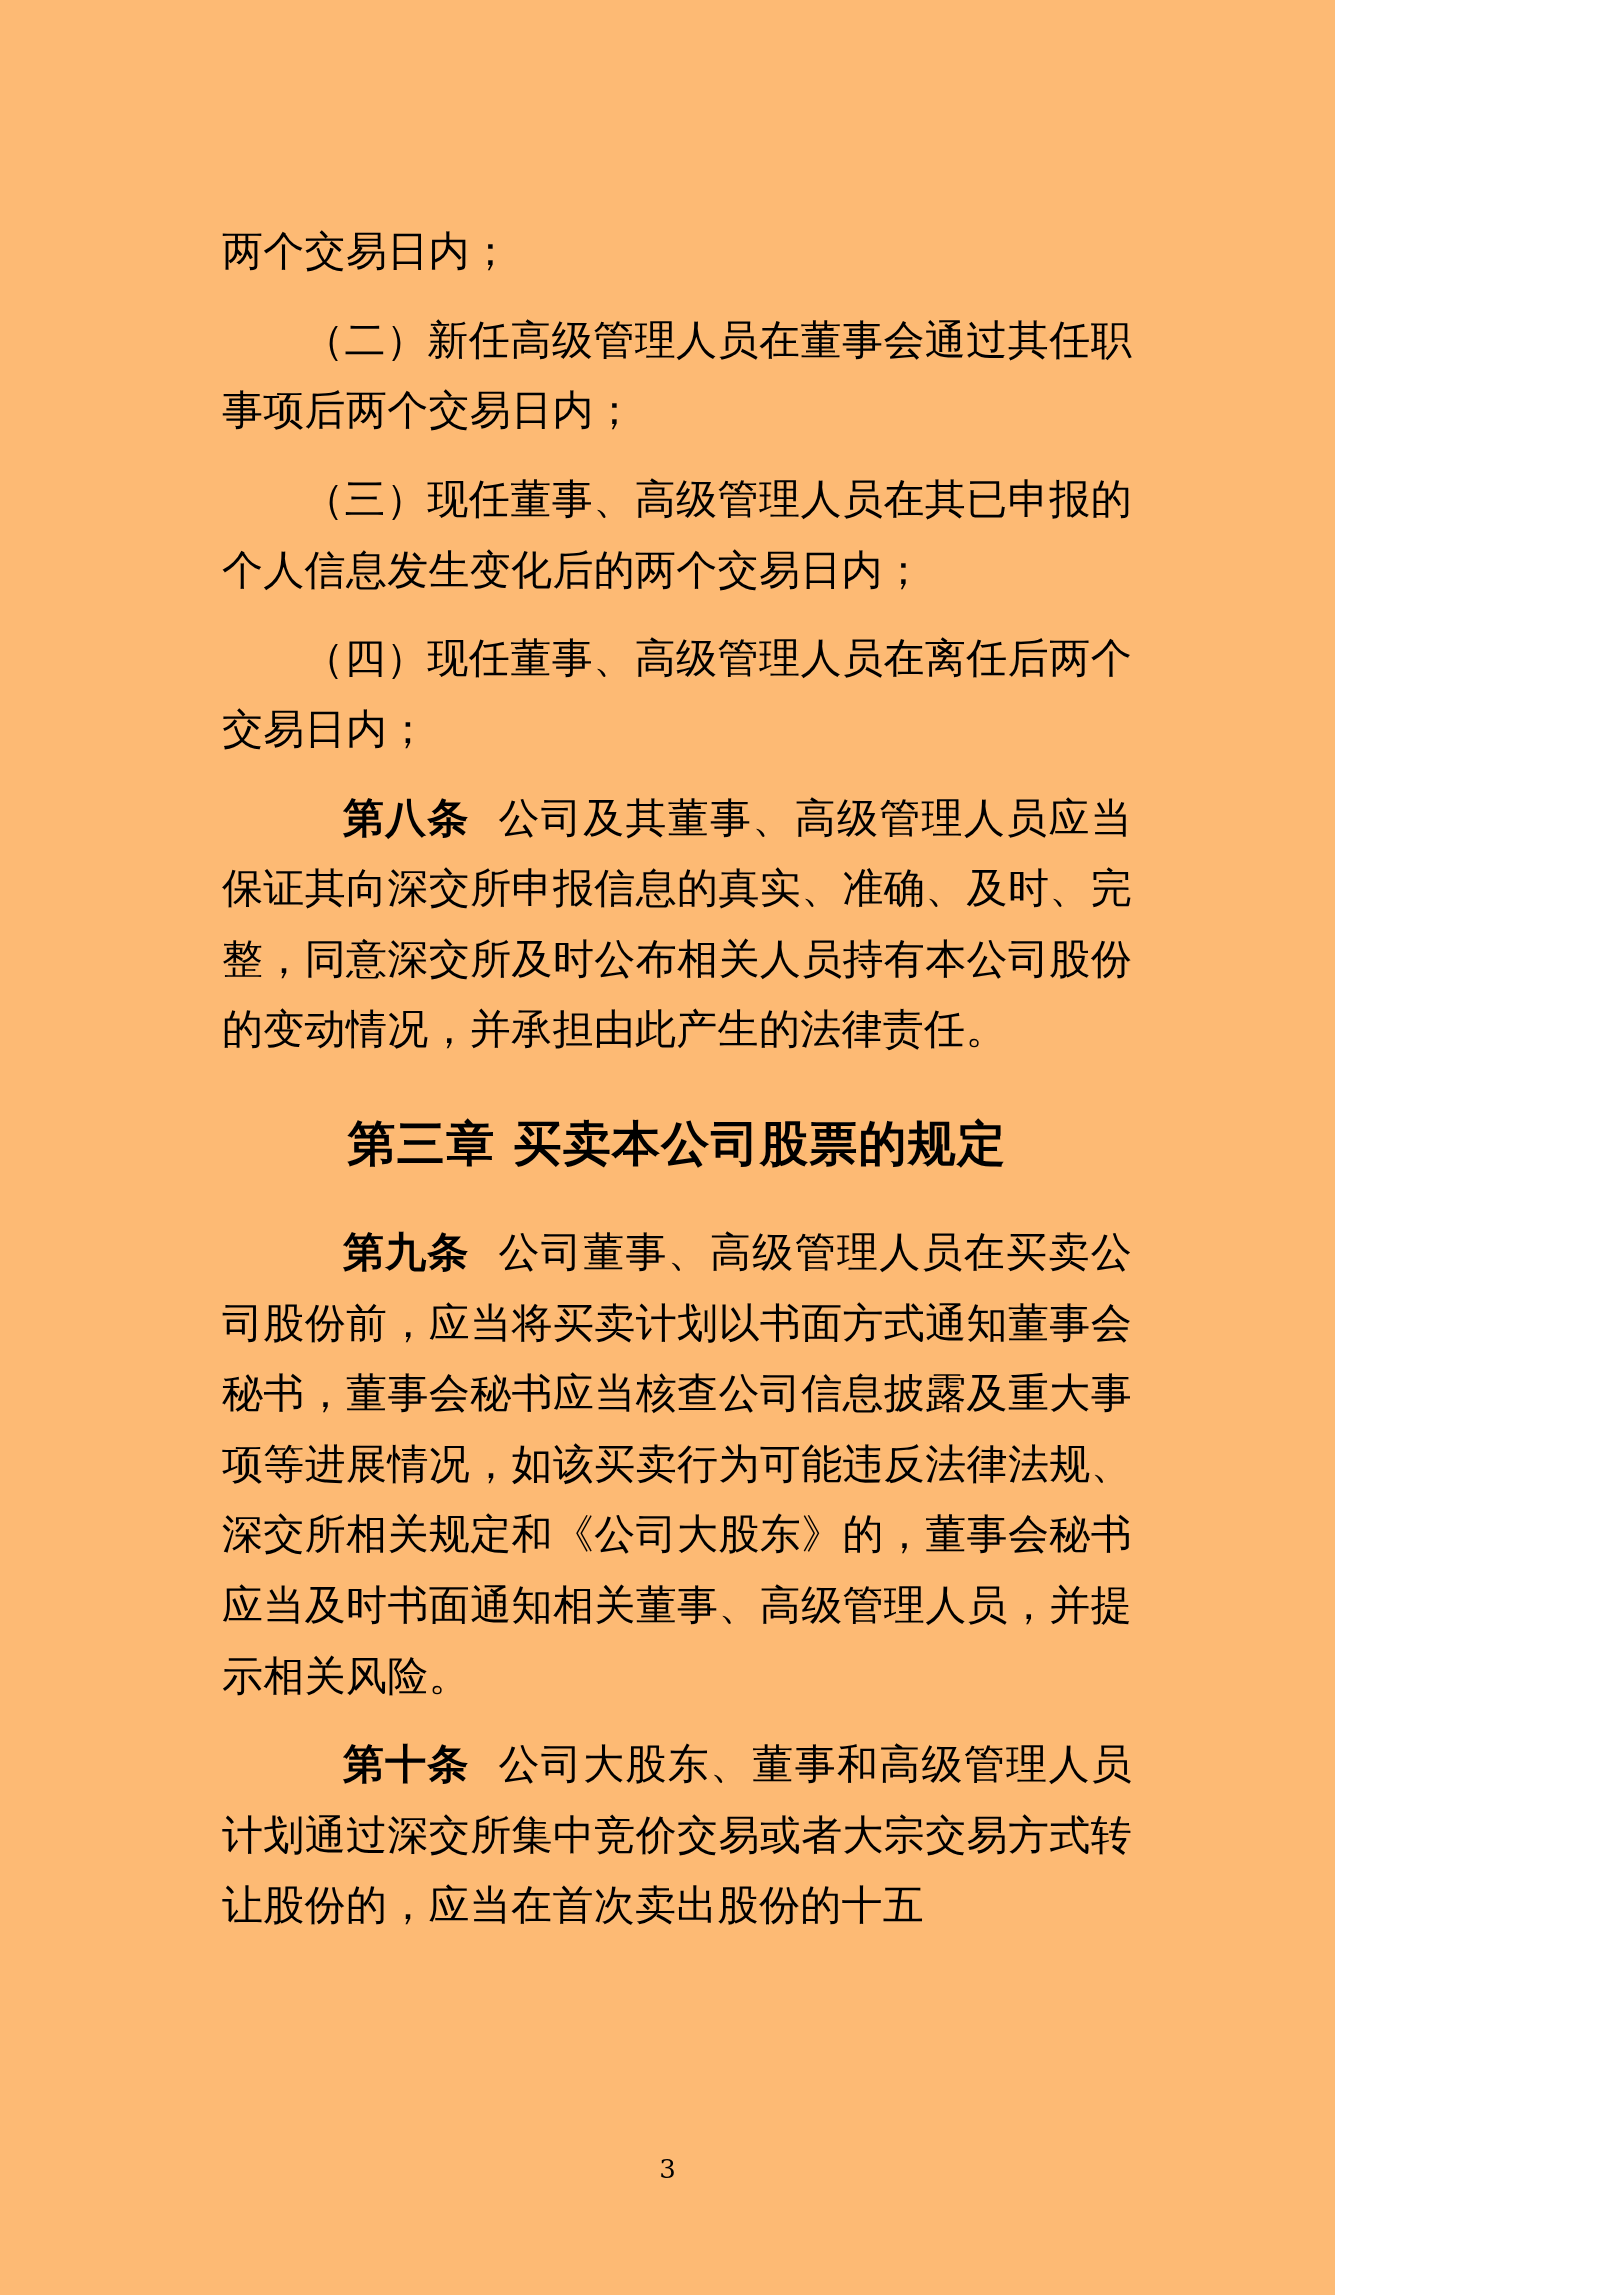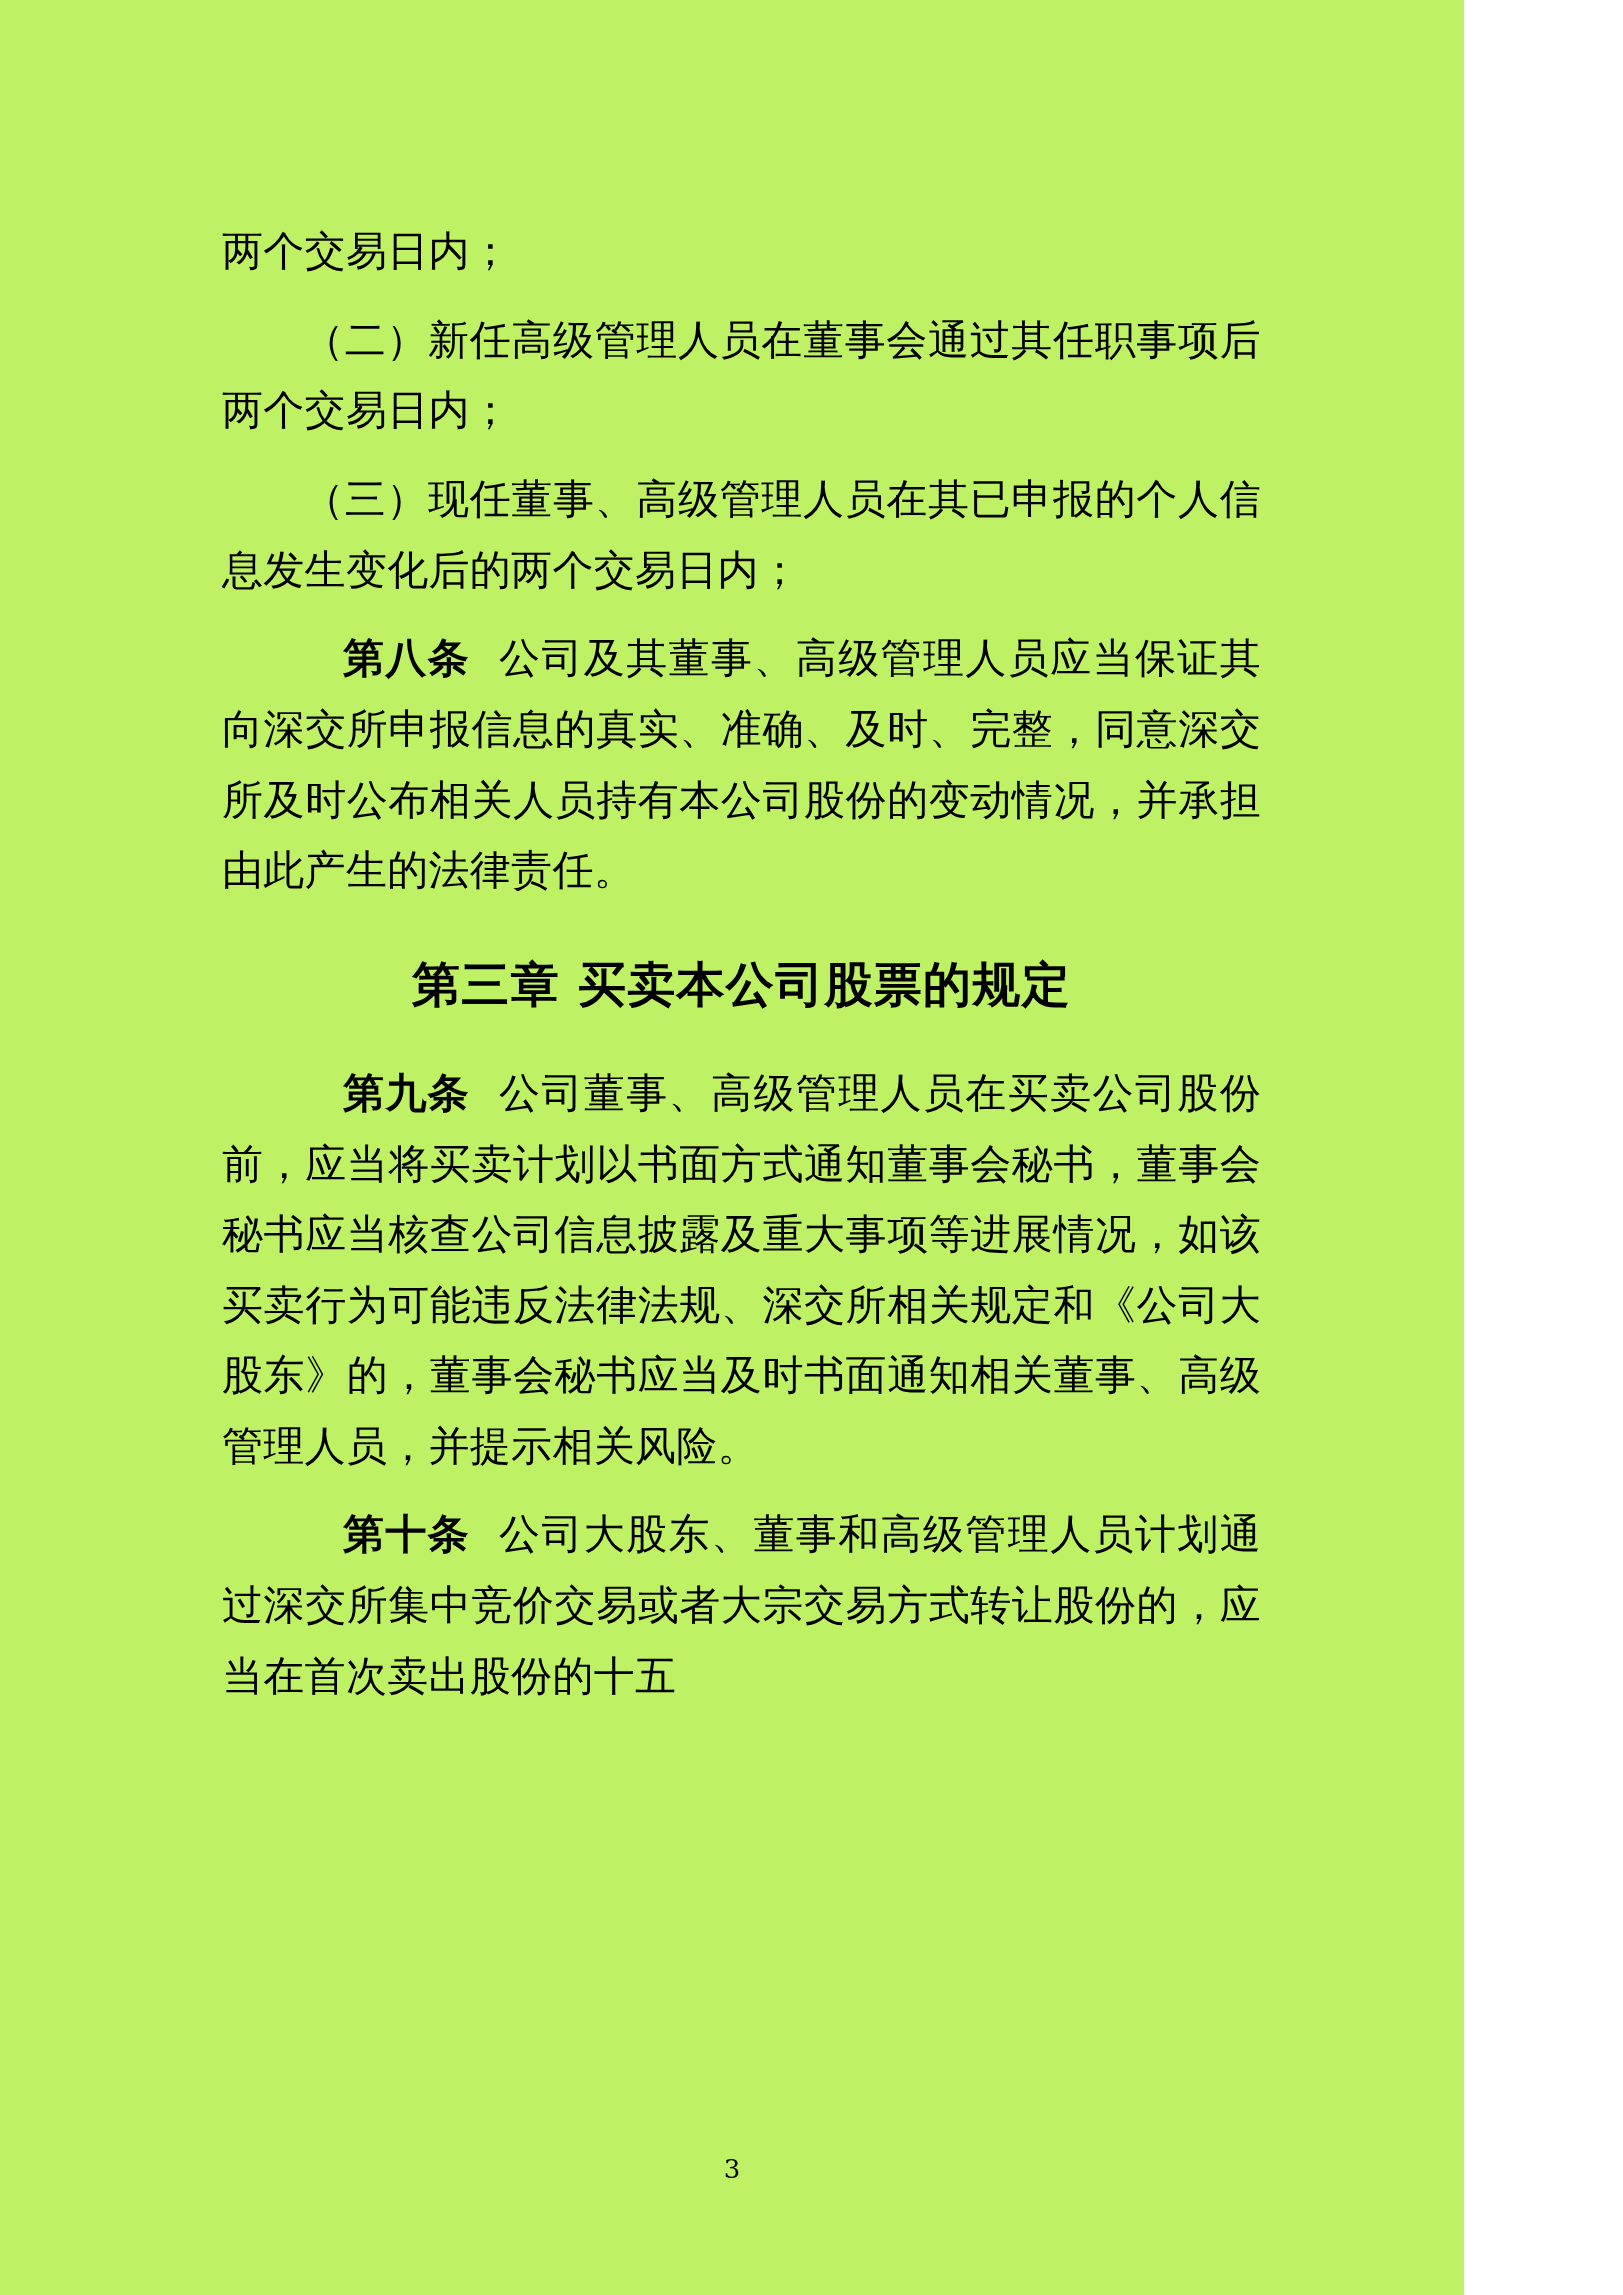--- a/index.html
+++ b/index.html
@@ -6,23 +6,23 @@
     margin: 0;
     padding: 0;
     background: #ffffff;
   }
   body {
     font-family: "DejaVu Serif", "Liberation Serif", serif;
     color: #000000;
   }
   .page {
     position: relative;
-    width: 1464px;
+    width: 1335px;
     height: 2295px;
-    background: #bef264;
+    background: #fdba74;
     box-sizing: border-box;
     padding: 216px 203px 105px 222px;
     overflow: hidden;
   }
   .doc-body {
     font-size: 41px;
     line-height: 1.72;
     text-align: justify;
     text-justify: inter-ideograph;
     letter-spacing: 0.3px;
@@ -60,20 +60,21 @@
 
 <div class="page">
   <div class="doc-body">
 
     <p class="para">两个交易日内；</p>
 
     <p class="para indent">（二）新任高级管理人员在董事会通过其任职事项后两个交易日内；</p>
 
     <p class="para indent">（三）现任董事、高级管理人员在其已申报的个人信息发生变化后的两个交易日内；</p>
 
+    <p class="para indent">（四）现任董事、高级管理人员在离任后两个交易日内；</p>
 
 
 
     <p class="para indent">
       <span class="art-label">第八条</span><span>&nbsp;&nbsp;</span><span>公司及其董事、高级管理人员应当保证其向深交所申报信息的真实、准确、及时、完整，同意深交所及时公布相关人员持有本公司股份的变动情况，并承担由此产生的法律责任。</span>
     </p>
 
     <h2 class="heading">第三章  买卖本公司股票的规定</h2>
 
     <p class="para indent">

